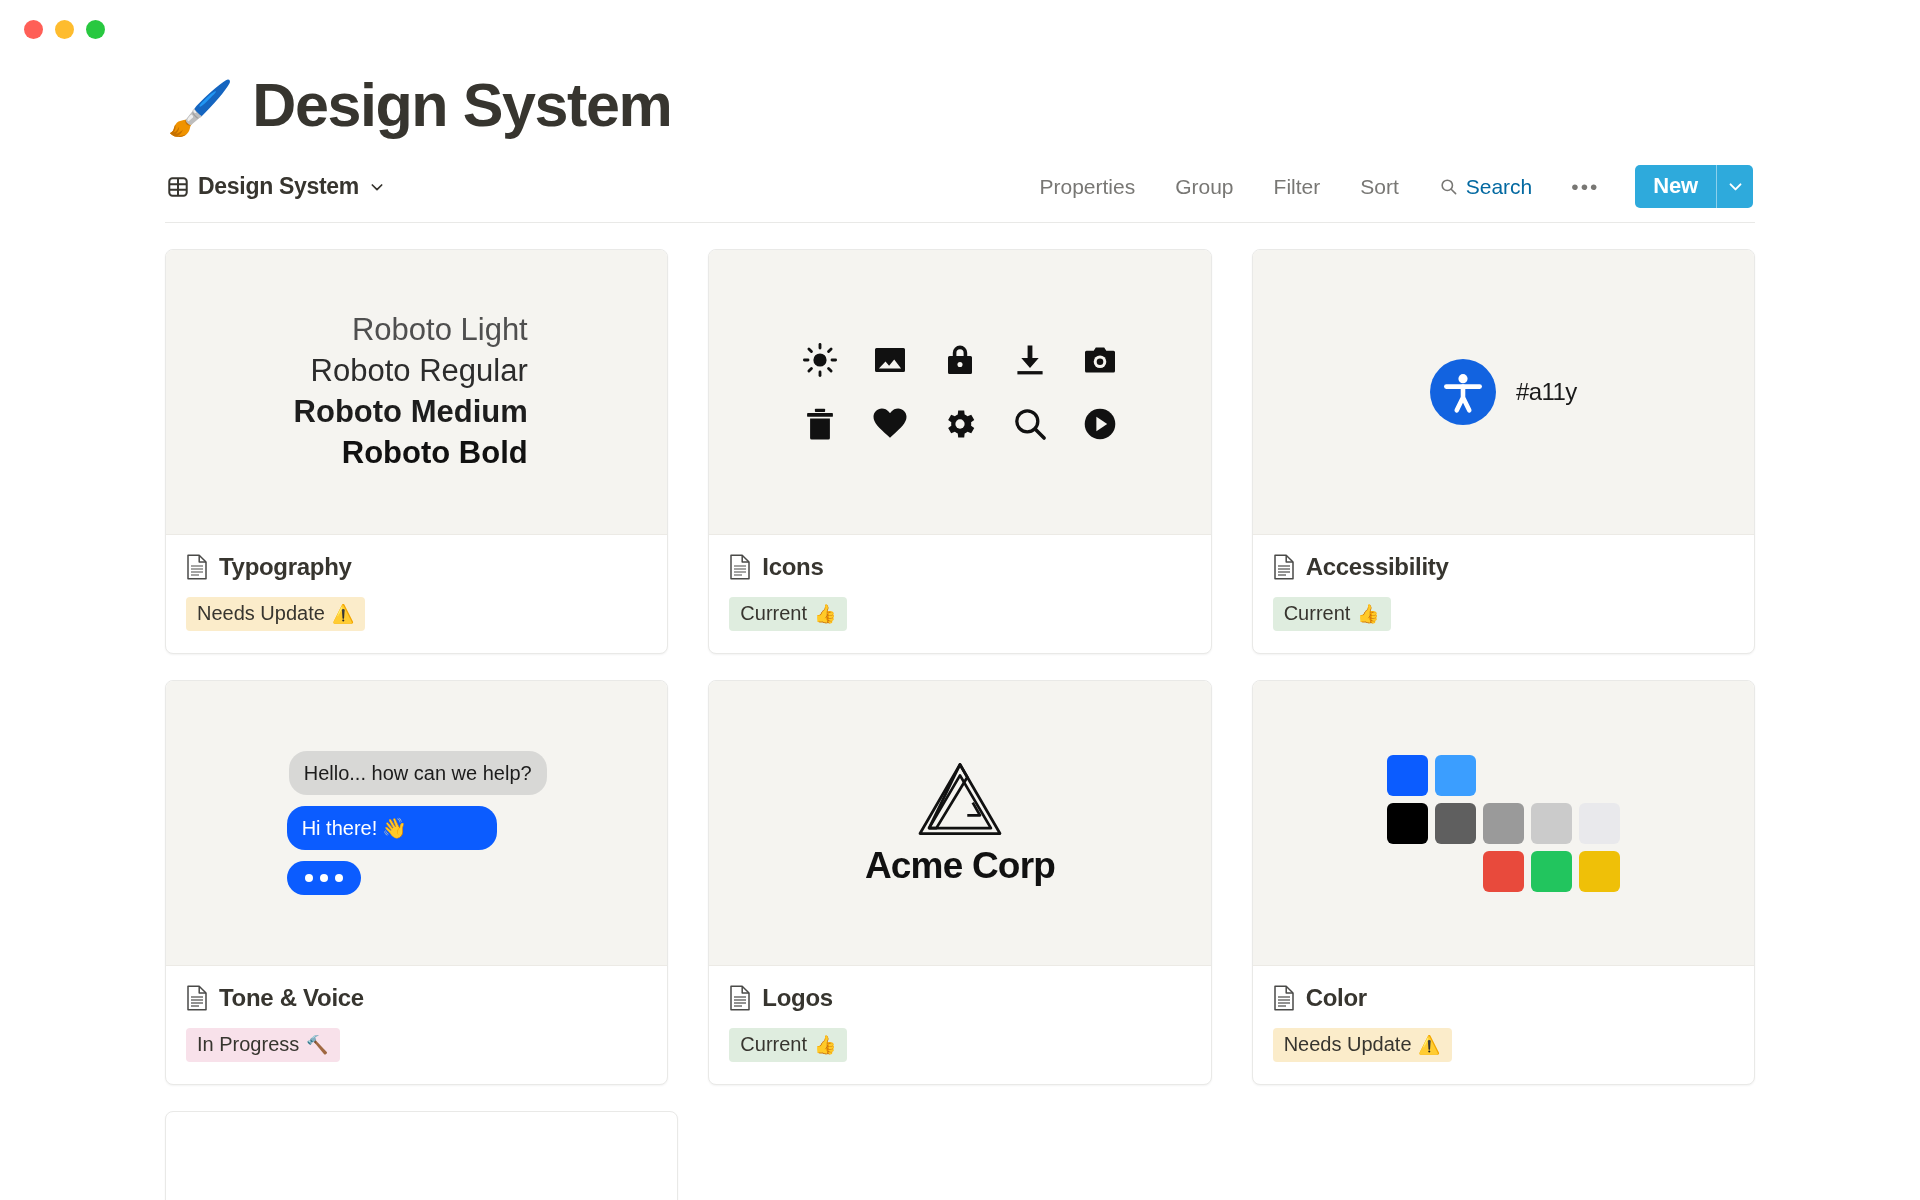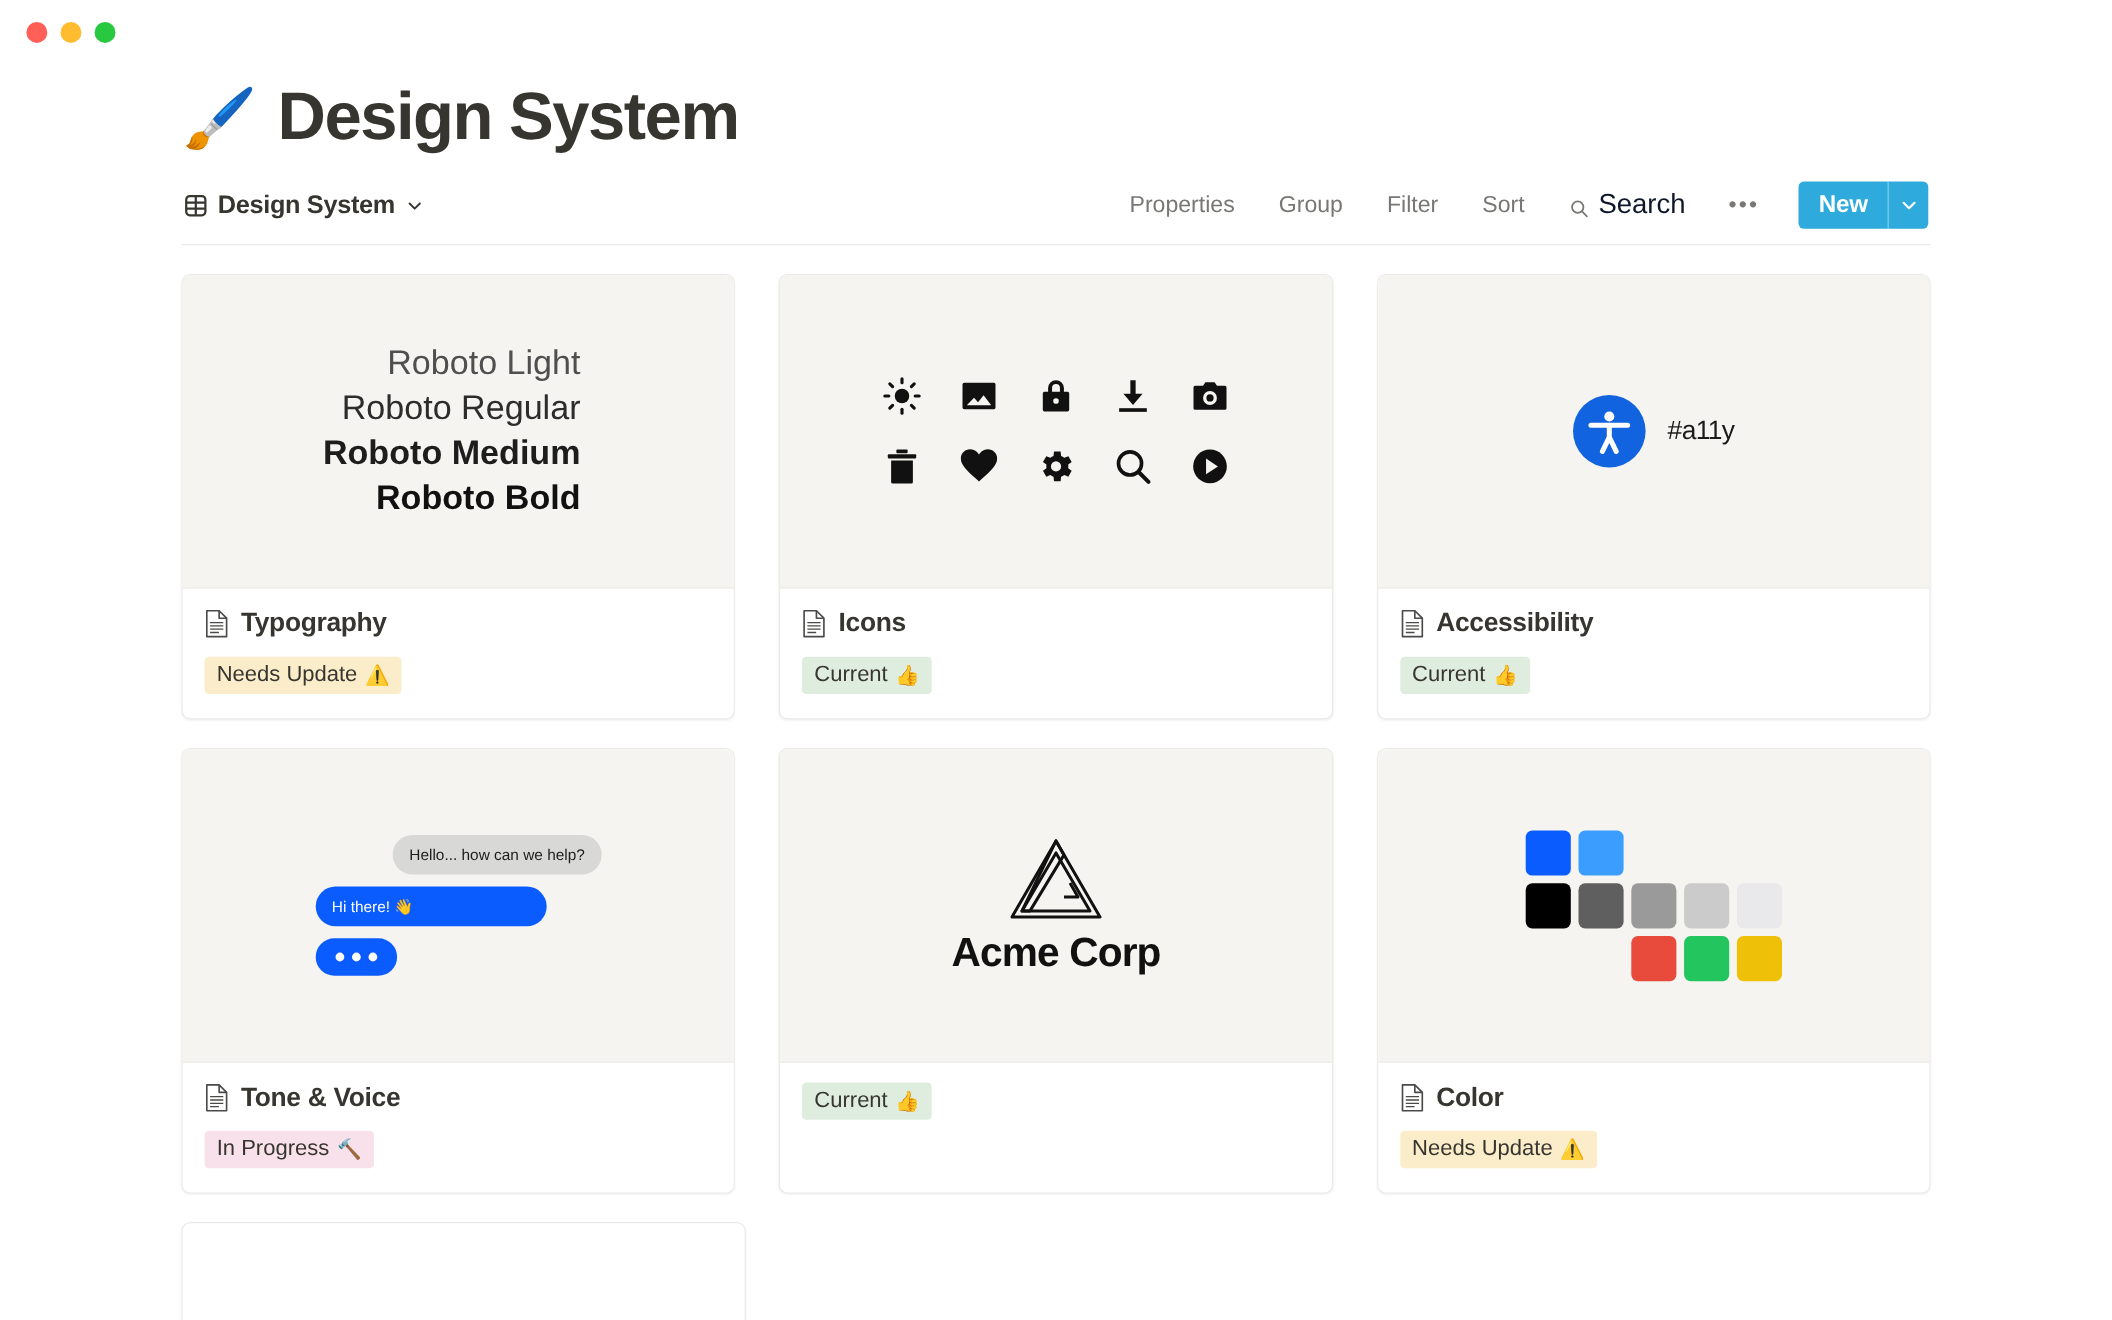--- a/index.html
+++ b/index.html
@@ -118,22 +118,22 @@
     border: none;
     font-family: "Liberation Sans", sans-serif;
   }
   .tool-search {
     display: flex;
     align-items: center;
     gap: 8px;
     padding: 6px 13px;
     border-radius: 5px;
     cursor: pointer;
-    color: #0f172a;
-    font-size: 25px;
+    color: #0369a1;
+    font-size: 21px;
   }
   .search-glyph { width: 19px; height: 19px; display: block; }
   .tool-dots {
     color: #787774;
     font-size: 21px;
     letter-spacing: 2px;
     padding: 6px 12px;
     cursor: pointer;
     line-height: 1;
   }
@@ -269,21 +269,21 @@
   .chat {
     width: 260px;
     display: flex;
     flex-direction: column;
     gap: 11px;
     align-items: flex-start;
   }
   .bubble {
     border-radius: 18px;
     padding: 9px 15px;
-    font-size: 14px;
+    font-size: 20px;
     line-height: 1.3;
     white-space: nowrap;
   }
   .bubble.gray {
     background: #d8d8d6;
     color: #1c1c1c;
     align-self: flex-end;
   }
   .bubble.blue {
     background: #0b5cff;
@@ -633,20 +633,35 @@
                     <path d="M50 18 L84 76 L16 76 Z"></path>
                     <path d="M50 6 L58 20 L24 76 L16 76 Z"></path>
                     <path d="M58 62 L72 62 L64 48"></path>
                   </g>
                 </svg>
               </span>
               <span class="logo-name">Acme Corp</span>
             </div>
           </div>
           <div class="card-body">
+            <div class="card-title-row">
+              <span class="page-icon">
+                <svg viewBox="0 0 22 26" xmlns="http://www.w3.org/2000/svg">
+                  <path d="M2 1.2h11.2L20 8v16.8H2z" fill="#fff" stroke="#4a4a48" stroke-width="1.5" stroke-linejoin="round"></path>
+                  <path d="M13.2 1.2V8H20" fill="none" stroke="#4a4a48" stroke-width="1.5" stroke-linejoin="round"></path>
+                  <g stroke="#4a4a48" stroke-width="1.2">
+                      <line x1="5" y1="12" x2="17" y2="12"></line>
+                      <line x1="5" y1="15" x2="17" y2="15"></line>
+                      <line x1="5" y1="18" x2="17" y2="18"></line>
+                      <line x1="5" y1="21" x2="13" y2="21"></line>
+                    </g>
+                </svg>
+              </span>
+              <span class="card-title">Logos</span>
+            </div>
             <span class="badge" style="background:#dfeddf">
               <span>Current</span>
               <span class="b-emoji">👍</span>
             </span>
           </div>
         </div>
 
         <div class="card">
           <div class="card-preview">
             <div class="swatches">

